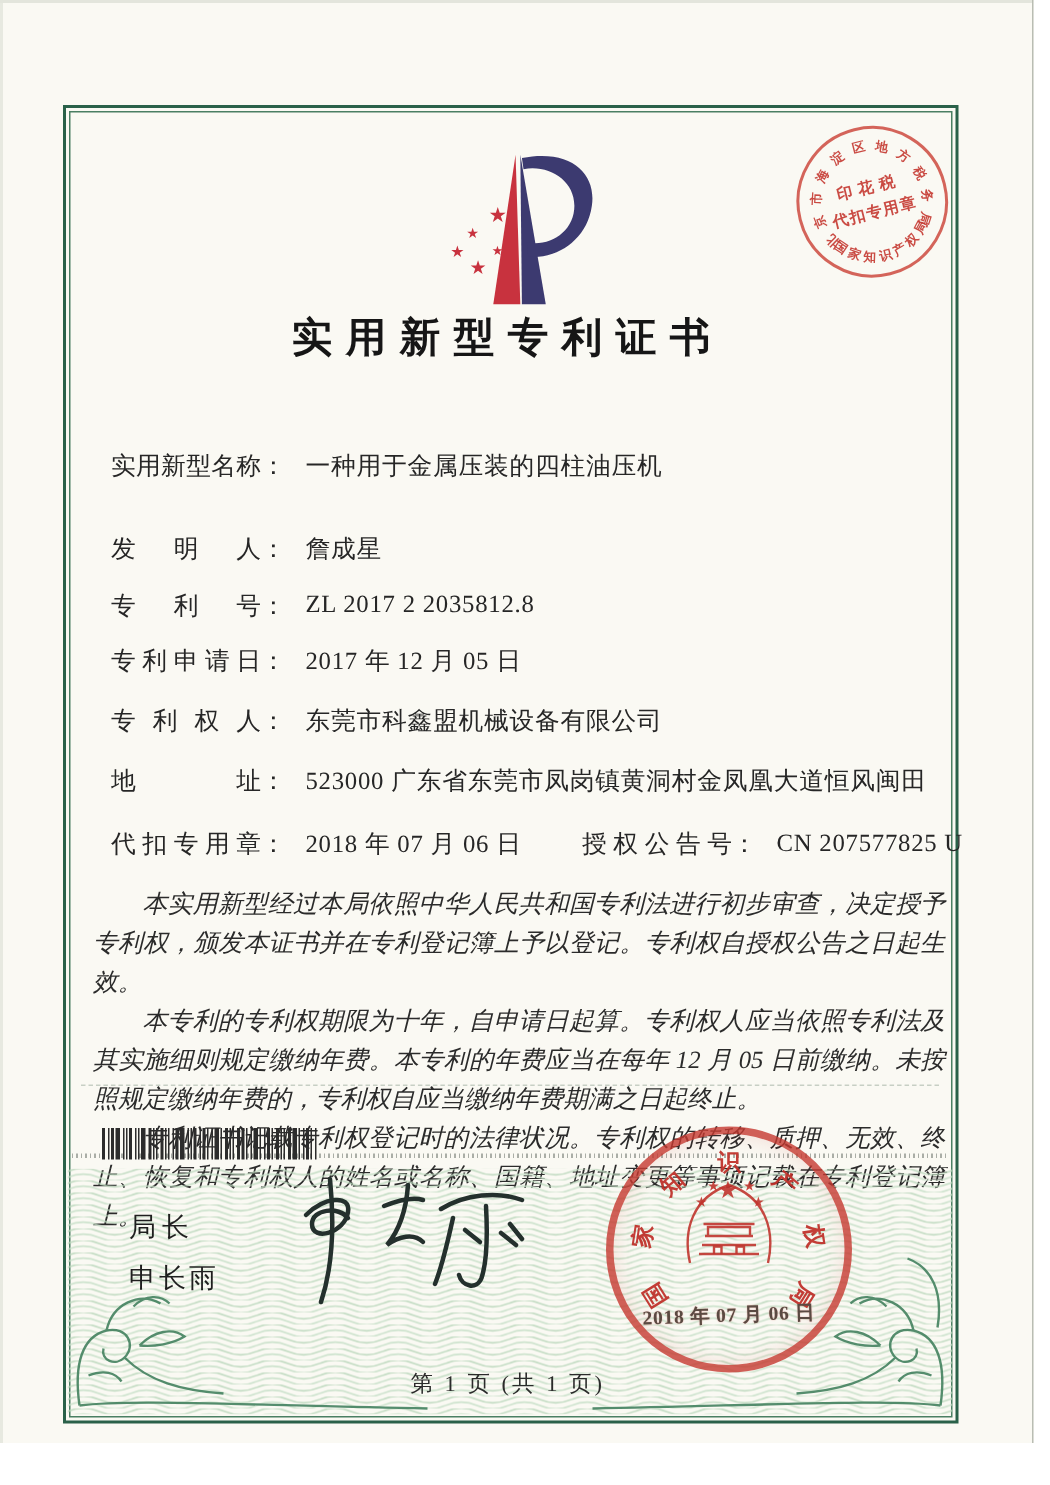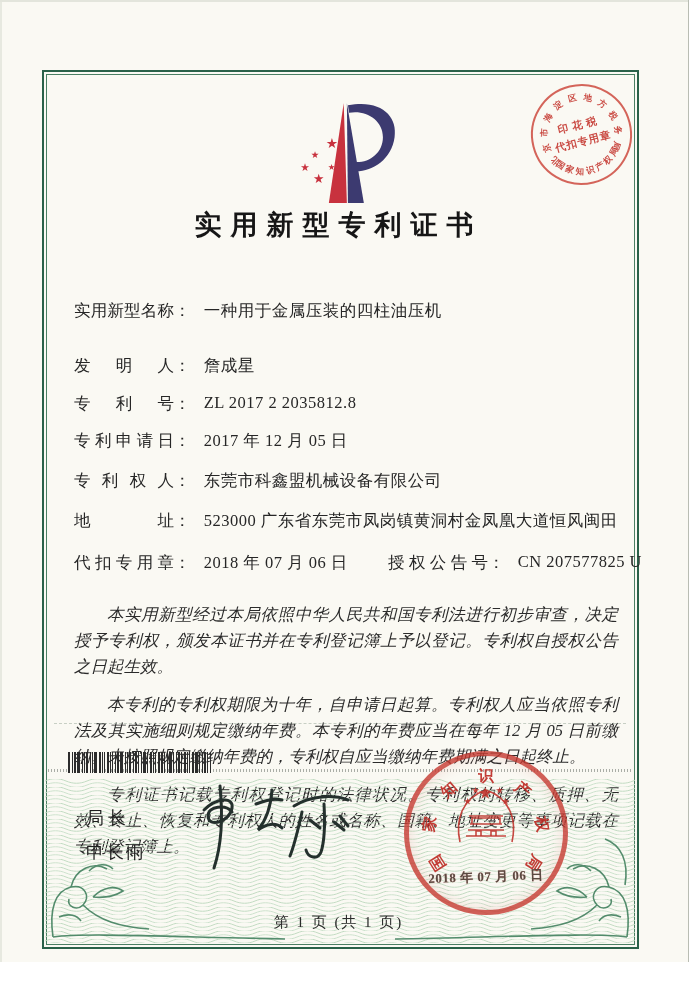--- a/index.html
+++ b/index.html
@@ -16,21 +16,21 @@
          font-size:27px;font-weight:600;letter-spacing:9px;color:#161616;}
   .fields{position:absolute;left:74px;top:300px;width:560px;font-size:16.5px;}
   .frow{position:absolute;left:0;white-space:nowrap;}
   .flabel{display:inline-block;width:100px;text-align:justify;text-align-last:justify;vertical-align:top;}
   .fcolon{display:inline-block;vertical-align:top;}
   .fvalue{display:inline-block;margin-left:9px;vertical-align:top;letter-spacing:.5px;}
   .addr2{display:block;margin-top:4px;}
   .grant2{position:absolute;left:314px;top:0;white-space:nowrap;}
   .paras{position:absolute;left:62px;top:590px;width:568px;font-size:16.5px;line-height:26px;
          text-align:justify;font-style:italic;color:#2b2b2b;}
-  .paras p{margin:12px;text-indent:2em;}
+  .paras p{margin:0;text-indent:2em;}
   .dotline{position:absolute;left:54px;top:723px;width:572px;border-top:1px dashed #9fae9f;opacity:.55;}
   .microtext{position:absolute;left:48px;top:769px;width:584px;height:3px;opacity:.5;
     background:repeating-linear-gradient(90deg,#5a625a 0 1px,transparent 1px 3px);}
   .barcode{position:absolute;left:68px;top:752px;height:21px;display:flex;align-items:stretch;}
   .barcode i{display:block;background:#2c2c2c;}
   .guilloche{position:absolute;left:45px;top:779px;width:590px;height:164px;}
   .director-title{position:absolute;left:86px;top:806px;font-size:18px;letter-spacing:4px;color:#1f1f1f;}
   .director-name{position:absolute;left:86px;top:840px;font-size:18px;letter-spacing:2px;color:#1f1f1f;}
   .sig{position:absolute;left:182px;top:772px;width:185px;height:108px;}
   .seal{position:absolute;left:404px;top:751px;width:154px;height:154px;border-radius:50%;

